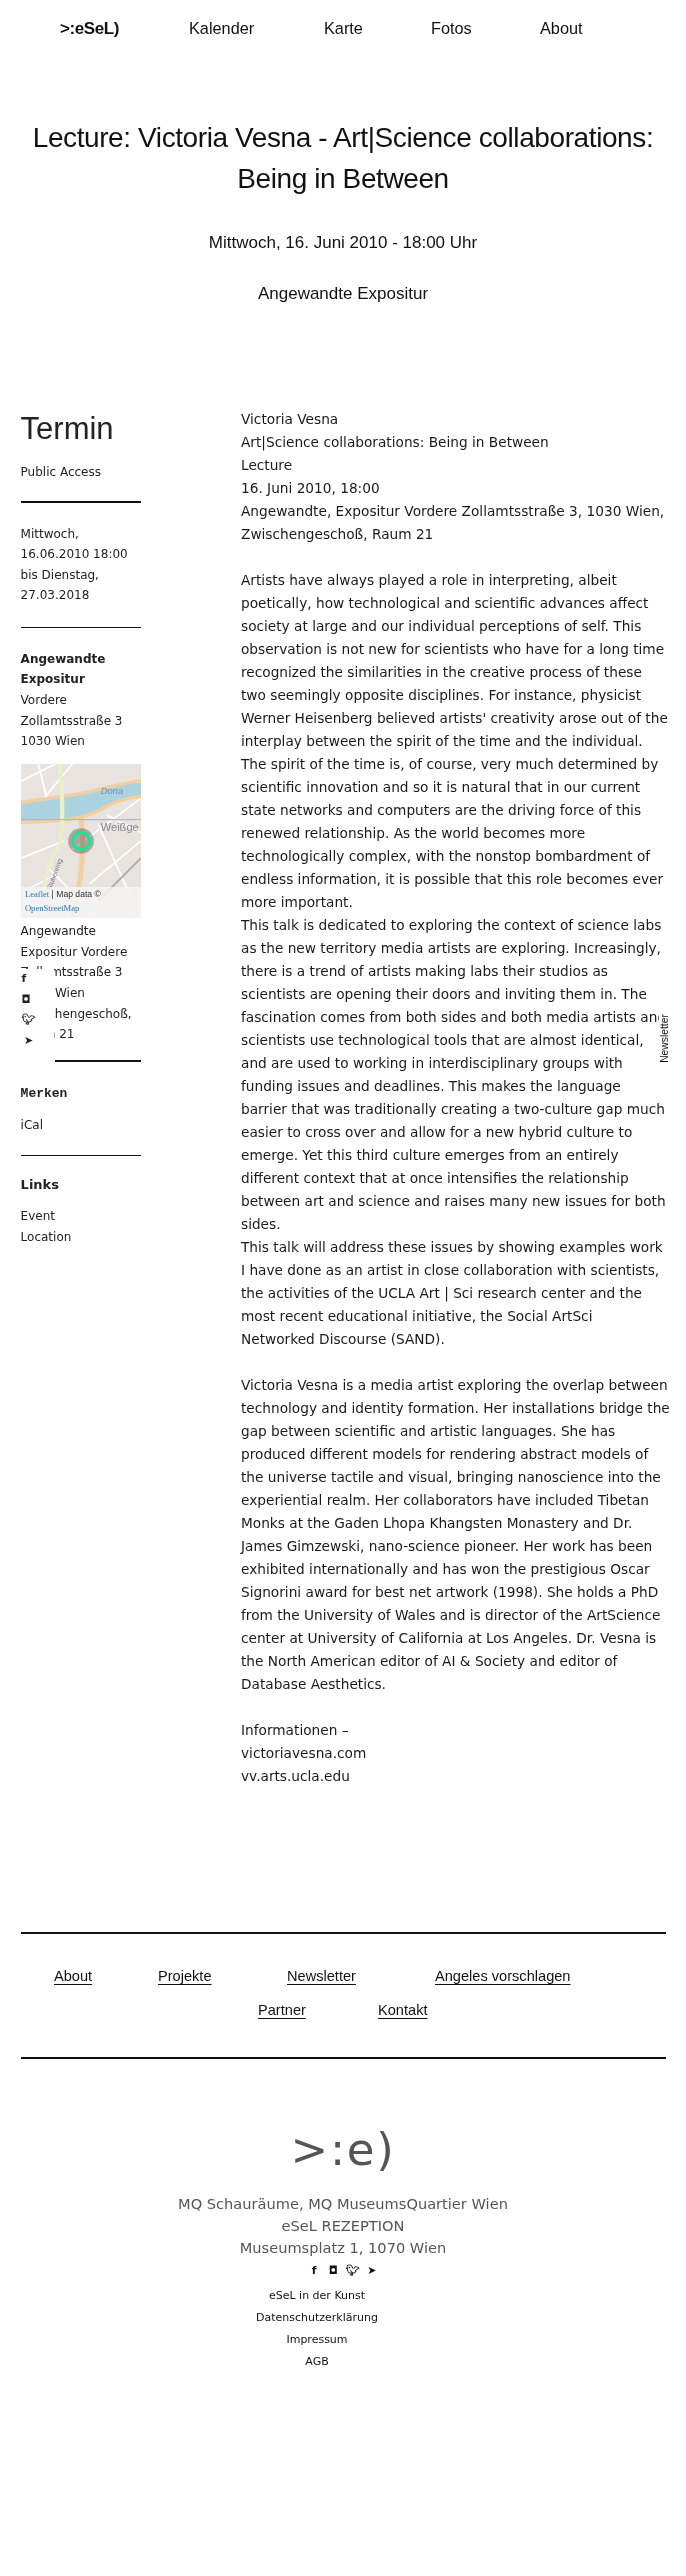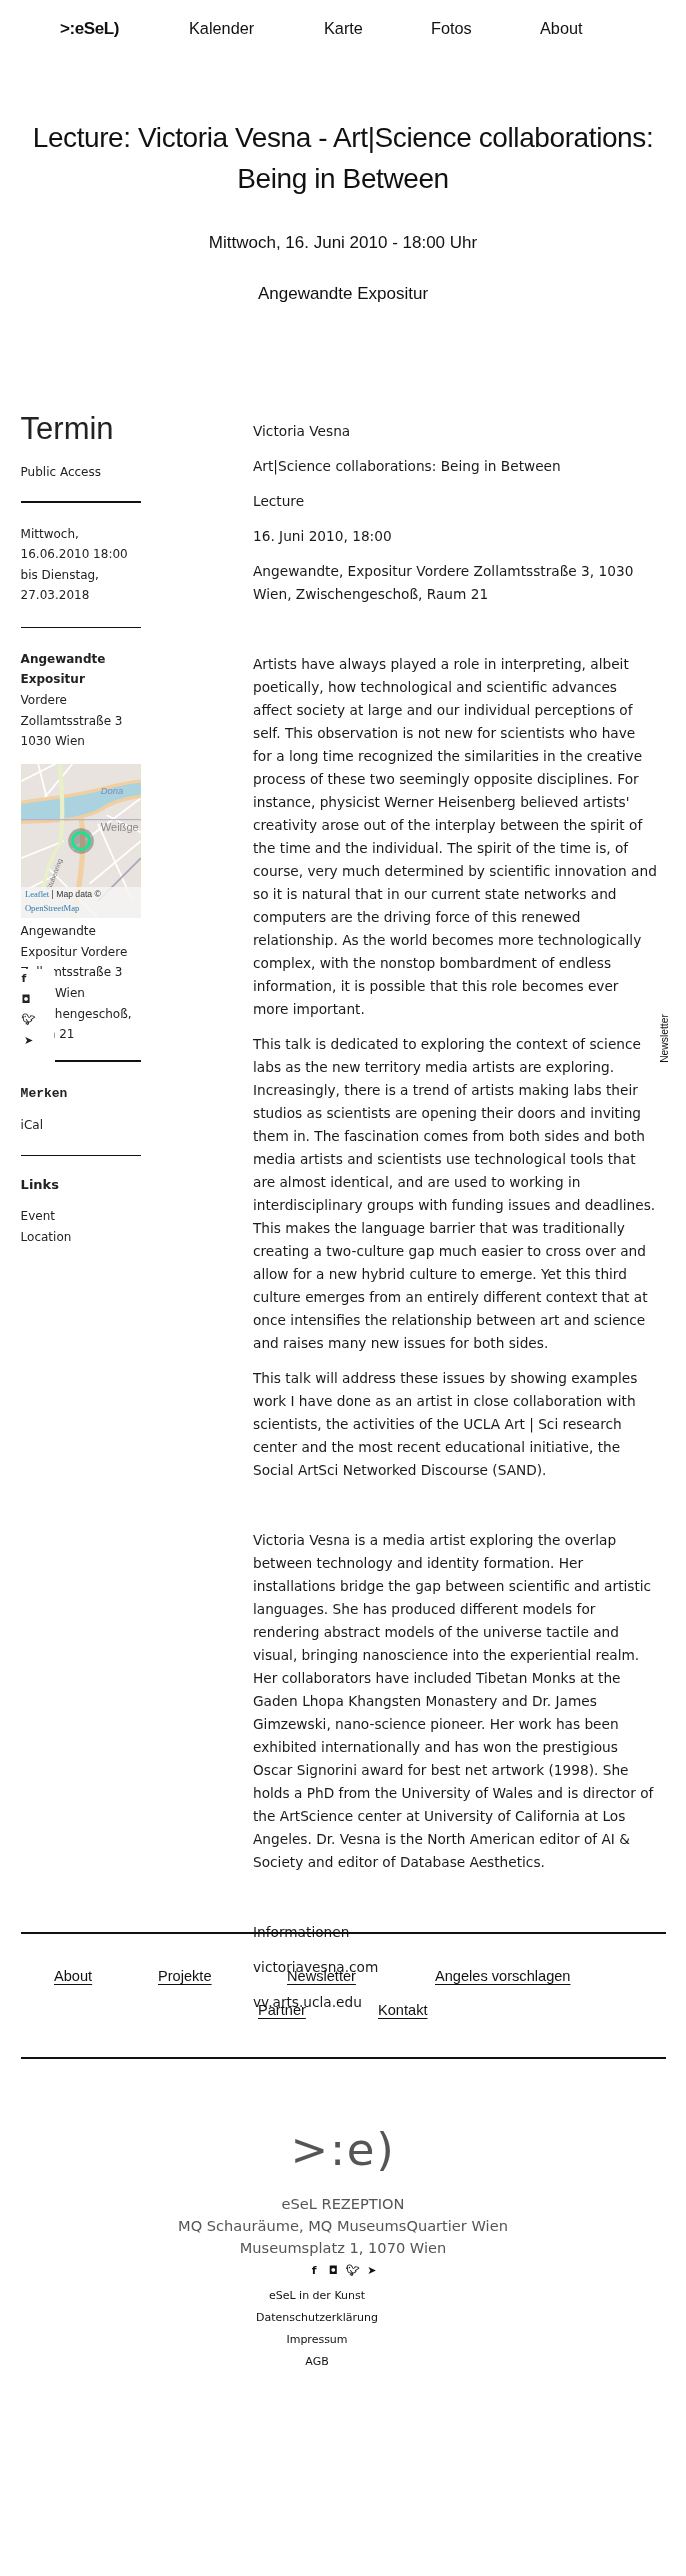--- a/index.html
+++ b/index.html
@@ -35,21 +35,21 @@
   .sb-address .social { position: absolute; left: 0; top: 48px; width: 33px; height: 96px; background: #fff; }
   .sb-address .social span { display: block; height: 20.6px; line-height: 20.6px; font-size: 11px; font-weight: bold; padding-left: 0.9px; }
   .sb-address .rule-short { position: absolute; left: 34px; top: 139px; width: 86px; height: 1.7px; background: #111; }
   .sb-merken-title { margin-top: 19px; font-weight: bold; font-size: 13px; font-family: Liberation Mono, monospace; }
   .sb-ical { margin-top: 10.3px; margin-bottom: 19px; }
   .sb-links-title { margin-top: 19px; font-weight: bold; font-size: 13px; }
   .sb-links { margin-top: 10.3px; }
 
   
   .article { position: absolute; left: 241px; top: 408px; width: 429px; font-size: 13.7px; line-height: 23px; color: #1a1a1a; }
-  .article p { margin: 12px; }
+  .article p { margin: 0; }
   .article .gap { height: 23px; }
 
   
   .newsletter-tab { position: absolute; left: 655px; top: 1004px; width: 17px; height: 77px; }
   .newsletter-tab span { position: absolute; left: -29px; top: 29px; width: 77px; transform: rotate(-90deg); font-size: 10.3px; text-align: center; background: #fff; }
 
   
   .footer-rule-top { position: absolute; left: 20.6px; top: 1932px; width: 645px; height: 1.7px; background: #111; }
   .footer-nav { position: absolute; top: 1968px; left: 0; width: 686px; font-size: 14.6px; }
   .footer-nav a { position: absolute; text-decoration: underline; text-underline-offset: 3.4px; }
@@ -188,22 +188,22 @@
   <a style="left:158px;top:0">Projekte</a>
   <a style="left:287px;top:0">Newsletter</a>
   <a style="left:435px;top:0">Angeles vorschlagen</a>
   <a style="left:258px;top:34px">Partner</a>
   <a style="left:378px;top:34px">Kontakt</a>
 </nav>
 <div class="footer-rule-bottom"></div>
 
 <div class="footer-logo">&gt;:e)</div>
 <div class="footer-info">
+  <div>MQ Schauräume, MQ MuseumsQuartier Wien</div>
   <div>eSeL REZEPTION</div>
-  <div>MQ Schauräume, MQ MuseumsQuartier Wien</div>
   <div>Museumsplatz 1, 1070 Wien</div>
 </div>
 <div class="footer-social">
   <span>f</span>
   <span>◘</span>
   <span>🐦︎</span>
   <span>➤</span>
 </div>
 <div class="footer-links">
   <a>eSeL in der Kunst</a>

